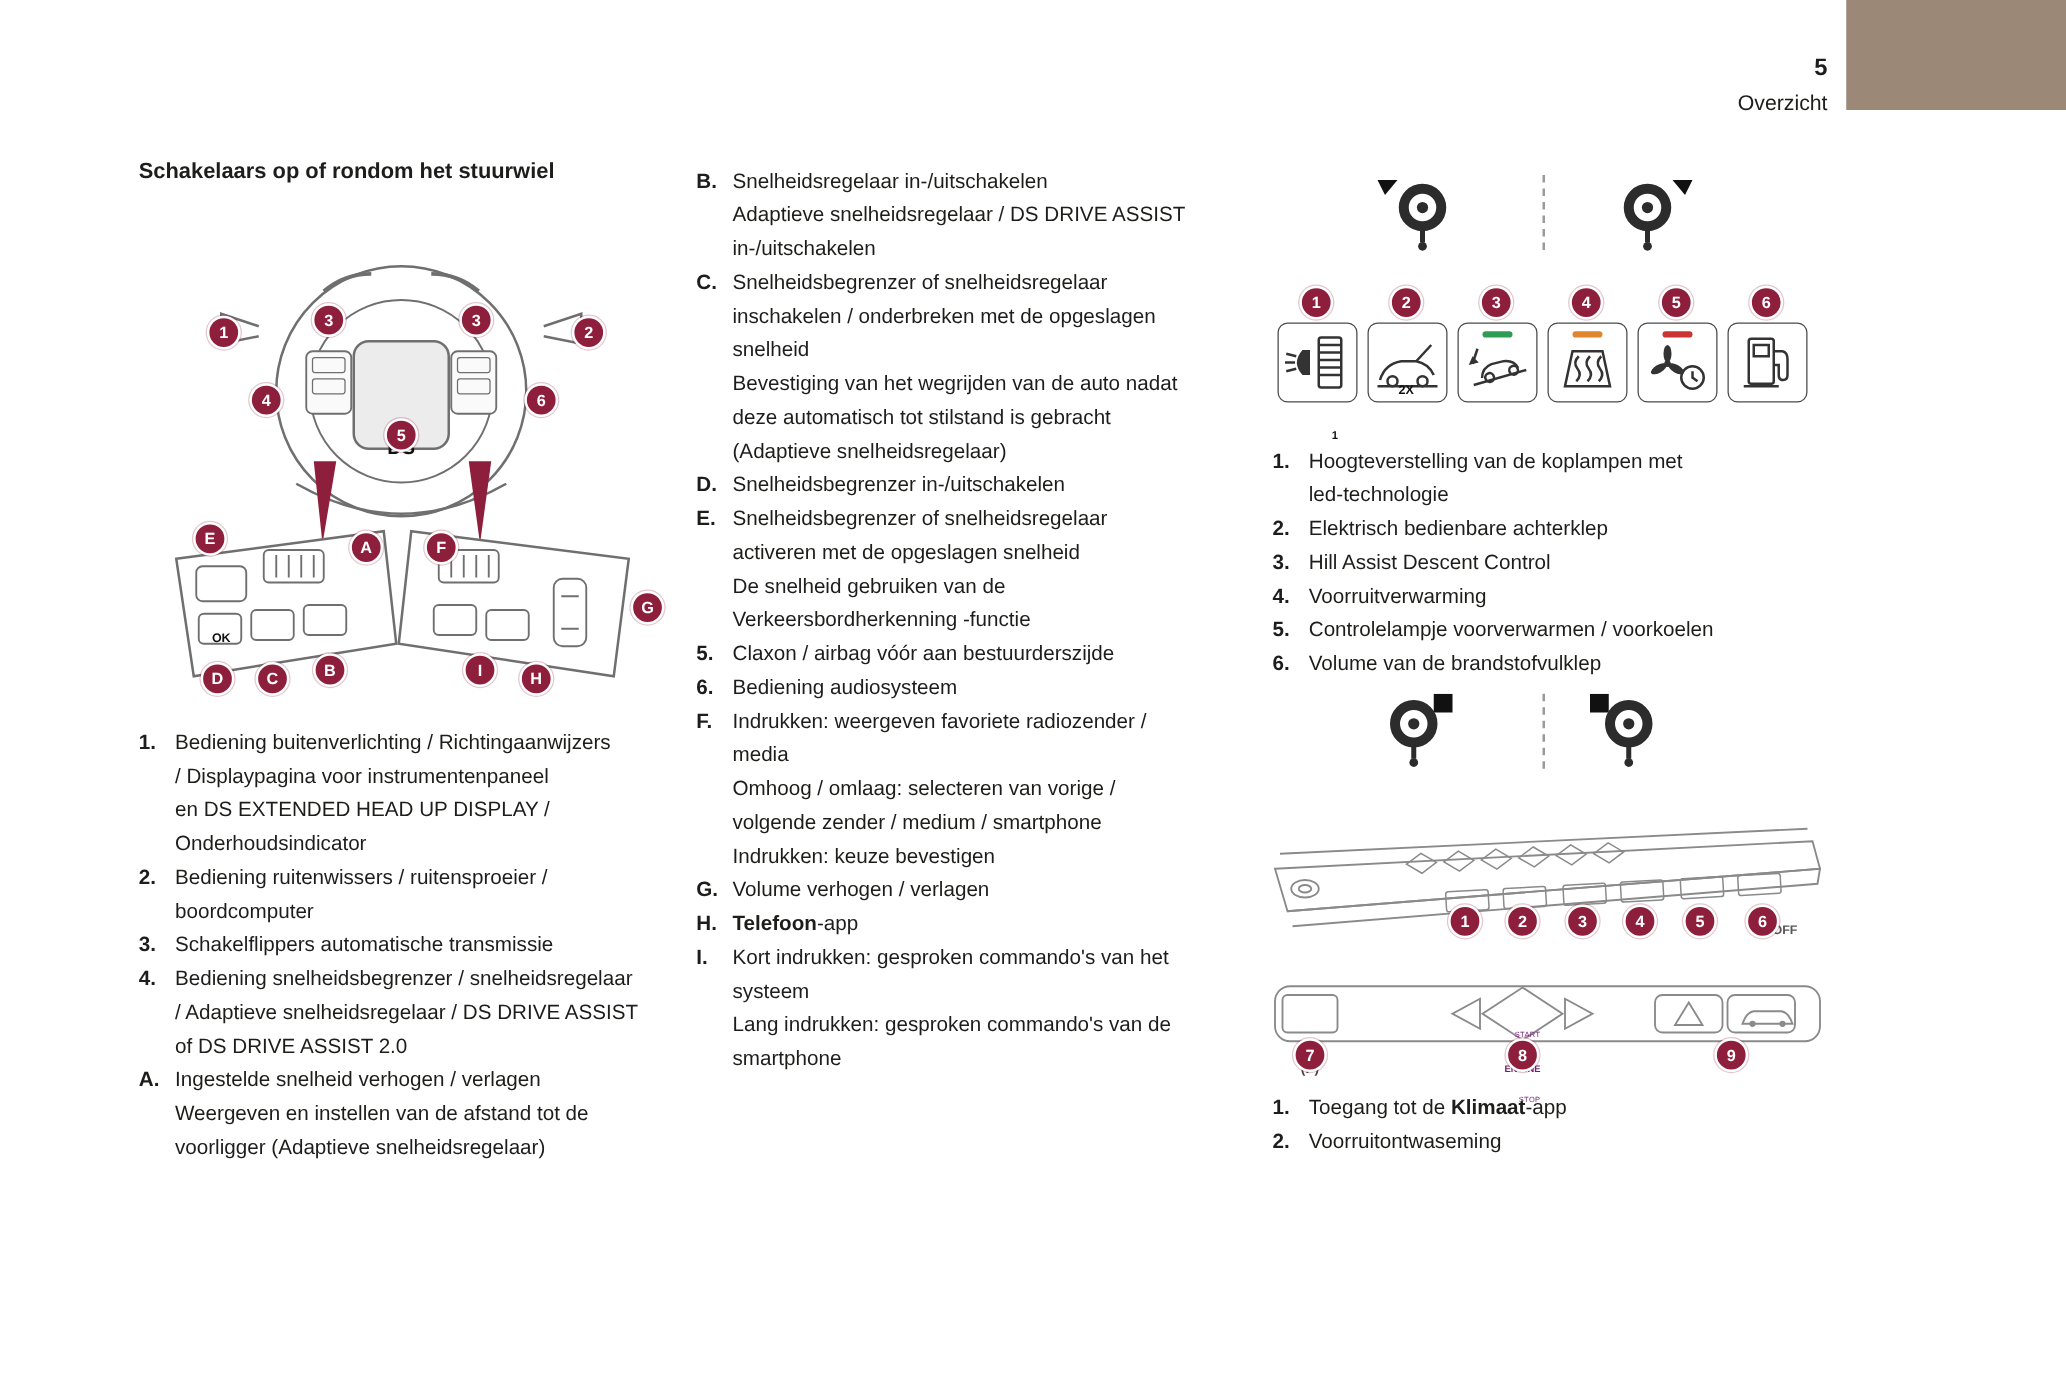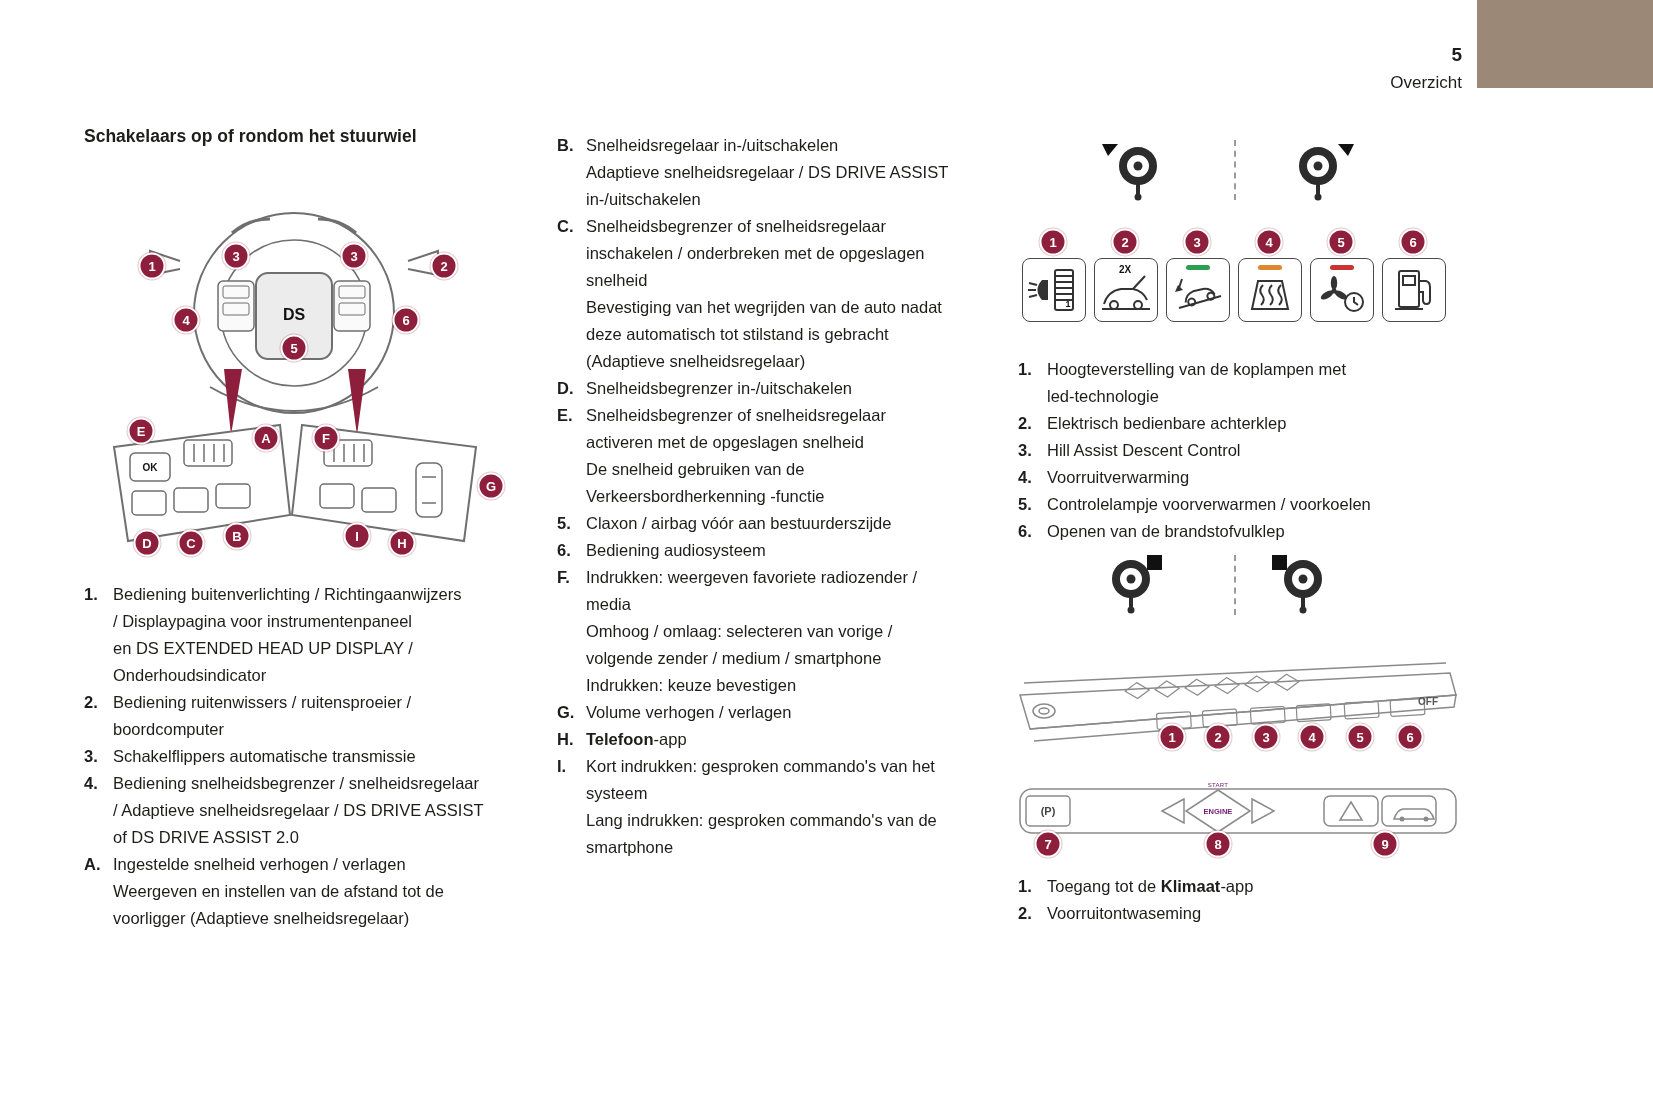--- a/index.html
+++ b/index.html
@@ -12,41 +12,41 @@
   .col{position:absolute;}
   .heading{font-size:17.5px;font-weight:bold;margin:0;}
   .ref-list{font-size:16.5px;line-height:27px;}
   .ref-item{display:flex;align-items:flex-start;}
   .ref-label{width:29px;flex:none;font-weight:bold;}
   .ref-text{flex:1;white-space:pre-line;}
   .diagram{position:relative;}
   .badge{position:absolute;width:23px;height:23px;border-radius:50%;background:#8e1f3c;color:#fff;
          font-size:13px;font-weight:bold;display:flex;align-items:center;justify-content:center;
          transform:translate(-50%,-50%);border:2px solid #fff;box-shadow:0 0 0 1px rgba(142,31,60,.25);}
-  .d-label{position:absolute;transform:translate(-50%,-50%);color:#111;text-align:center;white-space:pre-line;}
+  .d-label{position:absolute;transform:translate(-50%,-50%);color:#111;text-align:right;white-space:pre-line;margin-top:44px;}
   .icon-box{position:absolute;width:62px;height:62px;border:1.6px solid #4a4a4a;border-radius:8px;background:#fff;
             display:flex;align-items:center;justify-content:center;}
   .dash-divider{position:absolute;width:0;border-left:2px dashed #9a9a9a;}
   .steer-glyph{position:absolute;}
   .engine-label span{display:block;}
   .engine-label .sm{font-size:6px;line-height:7px;letter-spacing:.3px;}
   .engine-label .lg{font-size:7.5px;line-height:9px;font-weight:bold;}
 </style>
 </head>
 <body>
 
 <div class="page">
 
   <div class="corner"></div>
   <div class="page-meta">
     <div class="page-number">5</div>
     <div class="page-section">Overzicht</div>
   </div>
 
-  <section class="col" style="left:84px;top:126px;width:450px;">
+  <section class="col" style="left:111px;top:126px;width:450px;">
     <h2 class="heading">Schakelaars op of rondom het stuurwiel</h2>
 
     <div class="diagram" style="width:440px;height:402px;margin:16px 0 16px 0;">
       <svg width="440" height="402" viewBox="0 0 440 402">
         <g fill="none" stroke="#6f6f6f" stroke-width="2">
           <path d="M96 98 L66 88 L66 112 L96 106" fill="#fff"></path>
           <path d="M324 98 L354 88 L354 112 L324 106" fill="#fff"></path>
           <path d="M148 70 q16 -14 38 -14" stroke-width="3"></path>
           <path d="M272 70 q-16 -14 -38 -14" stroke-width="3"></path>
           <circle cx="210" cy="150" r="100"></circle>
@@ -327,21 +327,21 @@
       <div class="ref-item">
         <span class="ref-label">4.</span>
         <span class="ref-text">Voorruitverwarming</span>
       </div>
       <div class="ref-item">
         <span class="ref-label">5.</span>
         <span class="ref-text">Controlelampje voorverwarmen / voorkoelen</span>
       </div>
       <div class="ref-item">
         <span class="ref-label">6.</span>
-        <span class="ref-text">Openen van de brandstofvulklep</span>
+        <span class="ref-text">Volume van de brandstofvulklep</span>
       </div>
     </div>
 
 
     <div class="diagram" style="width:448px;height:306px;margin:10px 0 12px 0;">
       <svg class="steer-glyph" style="left:73px;top:0;" width="80" height="62" viewBox="0 0 80 62">
         <rect x="56" y="0" width="15" height="15" fill="#111"></rect>
         <circle cx="40" cy="24" r="15" fill="none" stroke="#2c2c2c" stroke-width="8"></circle>
         <circle cx="40" cy="24" r="4.5" fill="#2c2c2c"></circle>
         <rect x="38" y="42" width="4" height="10" fill="#2c2c2c"></rect>

